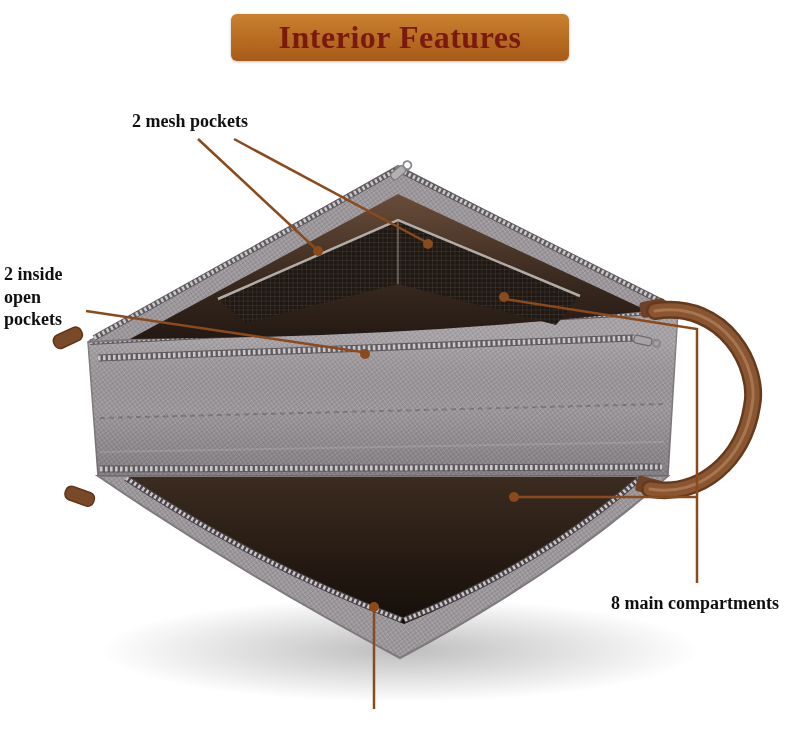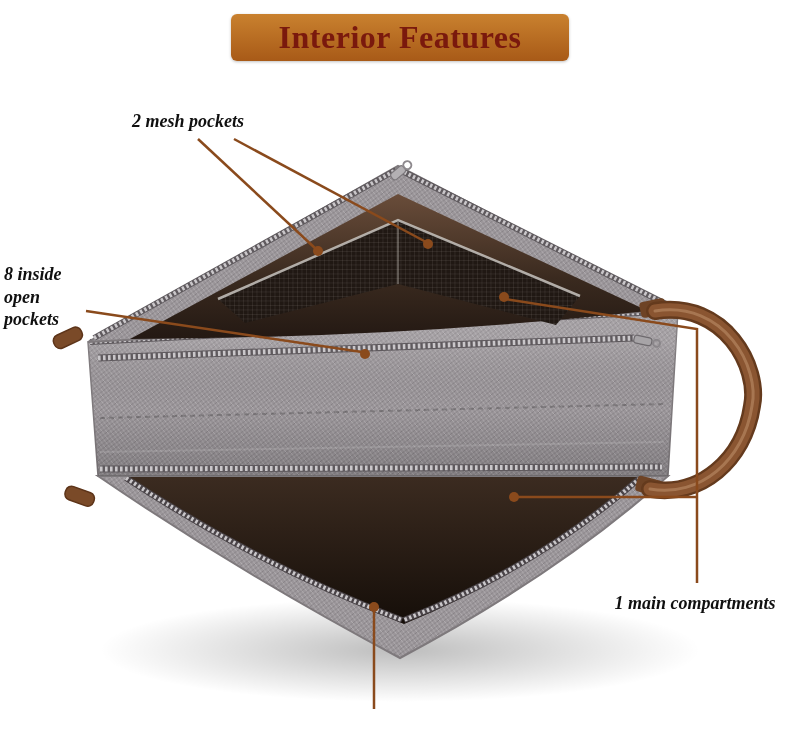--- a/index.html
+++ b/index.html
@@ -41,21 +41,20 @@
   }
 
   .bag-svg{ position:absolute; left:0; top:0; width:800px; height:737px; }
 
   .label{
     position:absolute;
     font-weight:bold;
     font-size:18px;
     line-height:1.25;
     color:var(--label-text);
-    font-style:italic;
   }
   .label-mesh{ left:132px; top:102px; white-space:nowrap; }
   .label-open{ left:4px;   top:255px; width:84px; }
   .label-main{ left:590px; top:584px; width:210px; text-align:center; white-space:nowrap; }
   .label-zip { left:250px; top:703px; width:300px; text-align:center; white-space:nowrap; }
 </style>
 </head>
 <body>
 
 <div class="stage">
@@ -171,16 +170,16 @@
       <circle cx="514" cy="489" r="5"></circle>
       <circle cx="374" cy="599" r="5"></circle>
     </g>
   </svg>
 
   <div class="banner">
     <span class="banner-title">Interior Features</span>
   </div>
 
   <div class="label label-mesh">2 mesh pockets</div>
-  <div class="label label-open">8 inside open pockets</div>
-  <div class="label label-main">1 main compartments</div>
+  <div class="label label-open">2 inside open pockets</div>
+  <div class="label label-main">8 main compartments</div>
 
 </div>
 
 </body></html>

